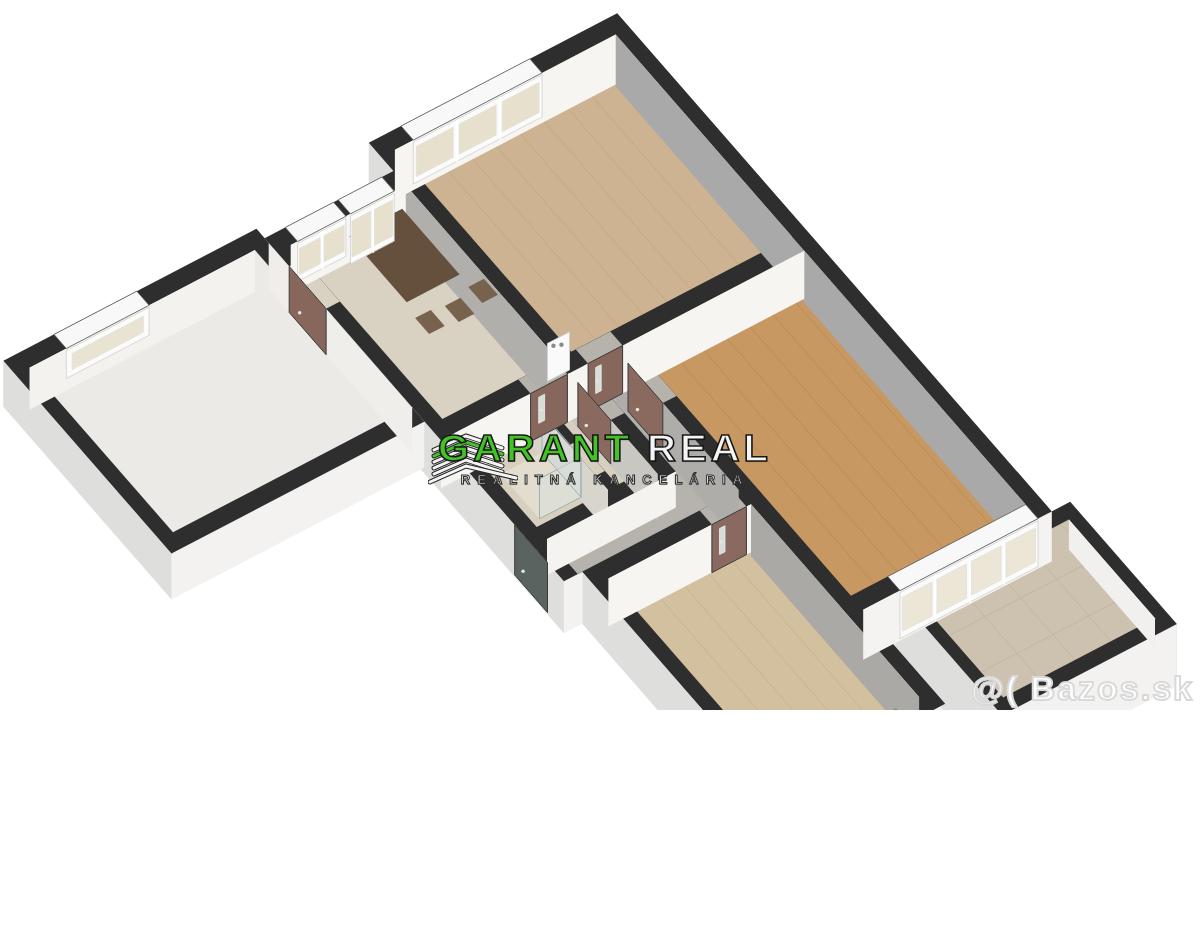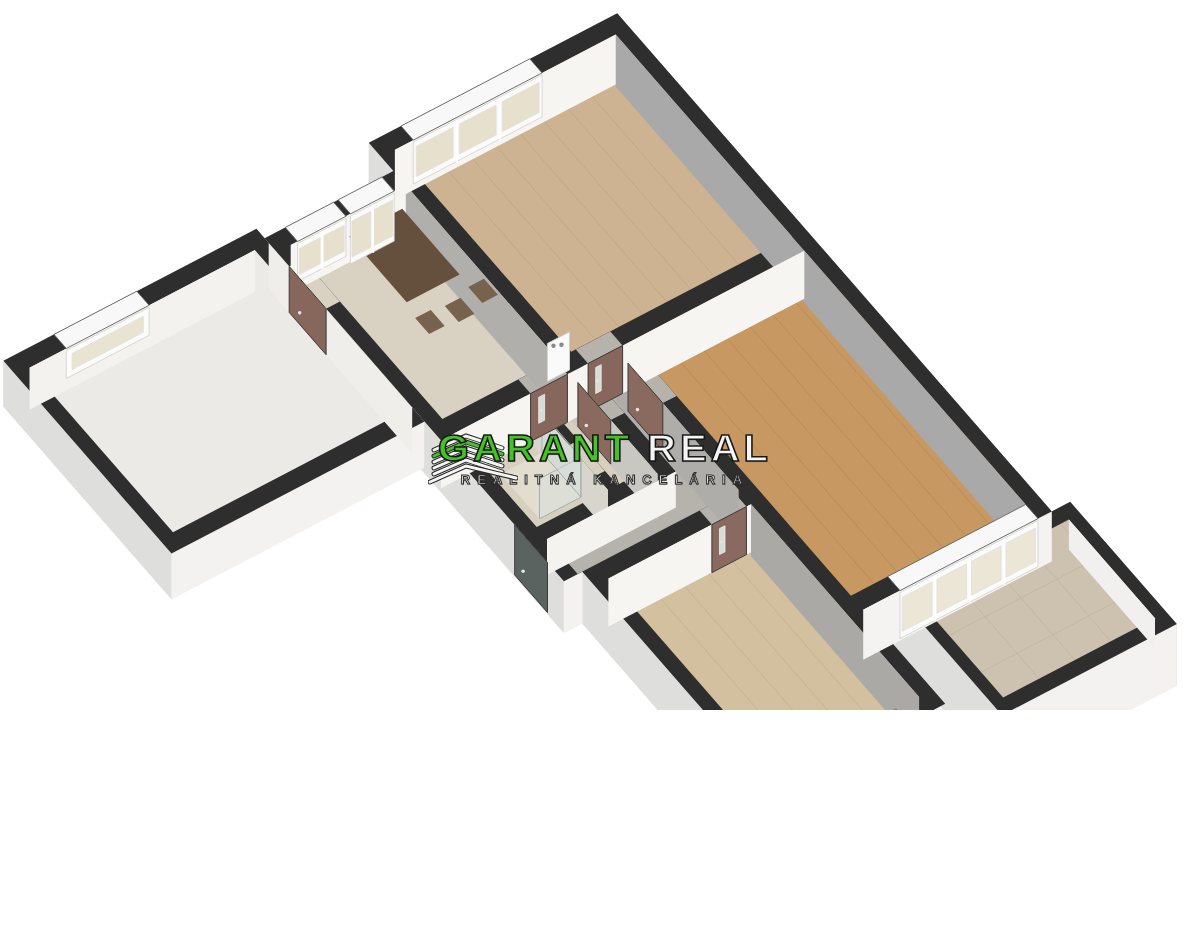--- a/index.html
+++ b/index.html
@@ -209,13 +209,14 @@
         <path d="M2,54 L38,38 L88,50" stroke="#2a2a2a" stroke-width="5"></path>
         <path d="M2,54 L38,38 L88,50" stroke="#f5f5f5" stroke-width="3"></path>
       </g>
     </svg>
     <div class="txt">
       <div class="wm-main"><span>GARANT</span><span class="real">REAL</span></div>
       <div class="wm-sub">REALITNÁ KANCELÁRIA</div>
     </div>
   </div>
 
+  <div class="wm-bazos">@( Bazos.sk</div>
 </div>
 
 </body></html>

